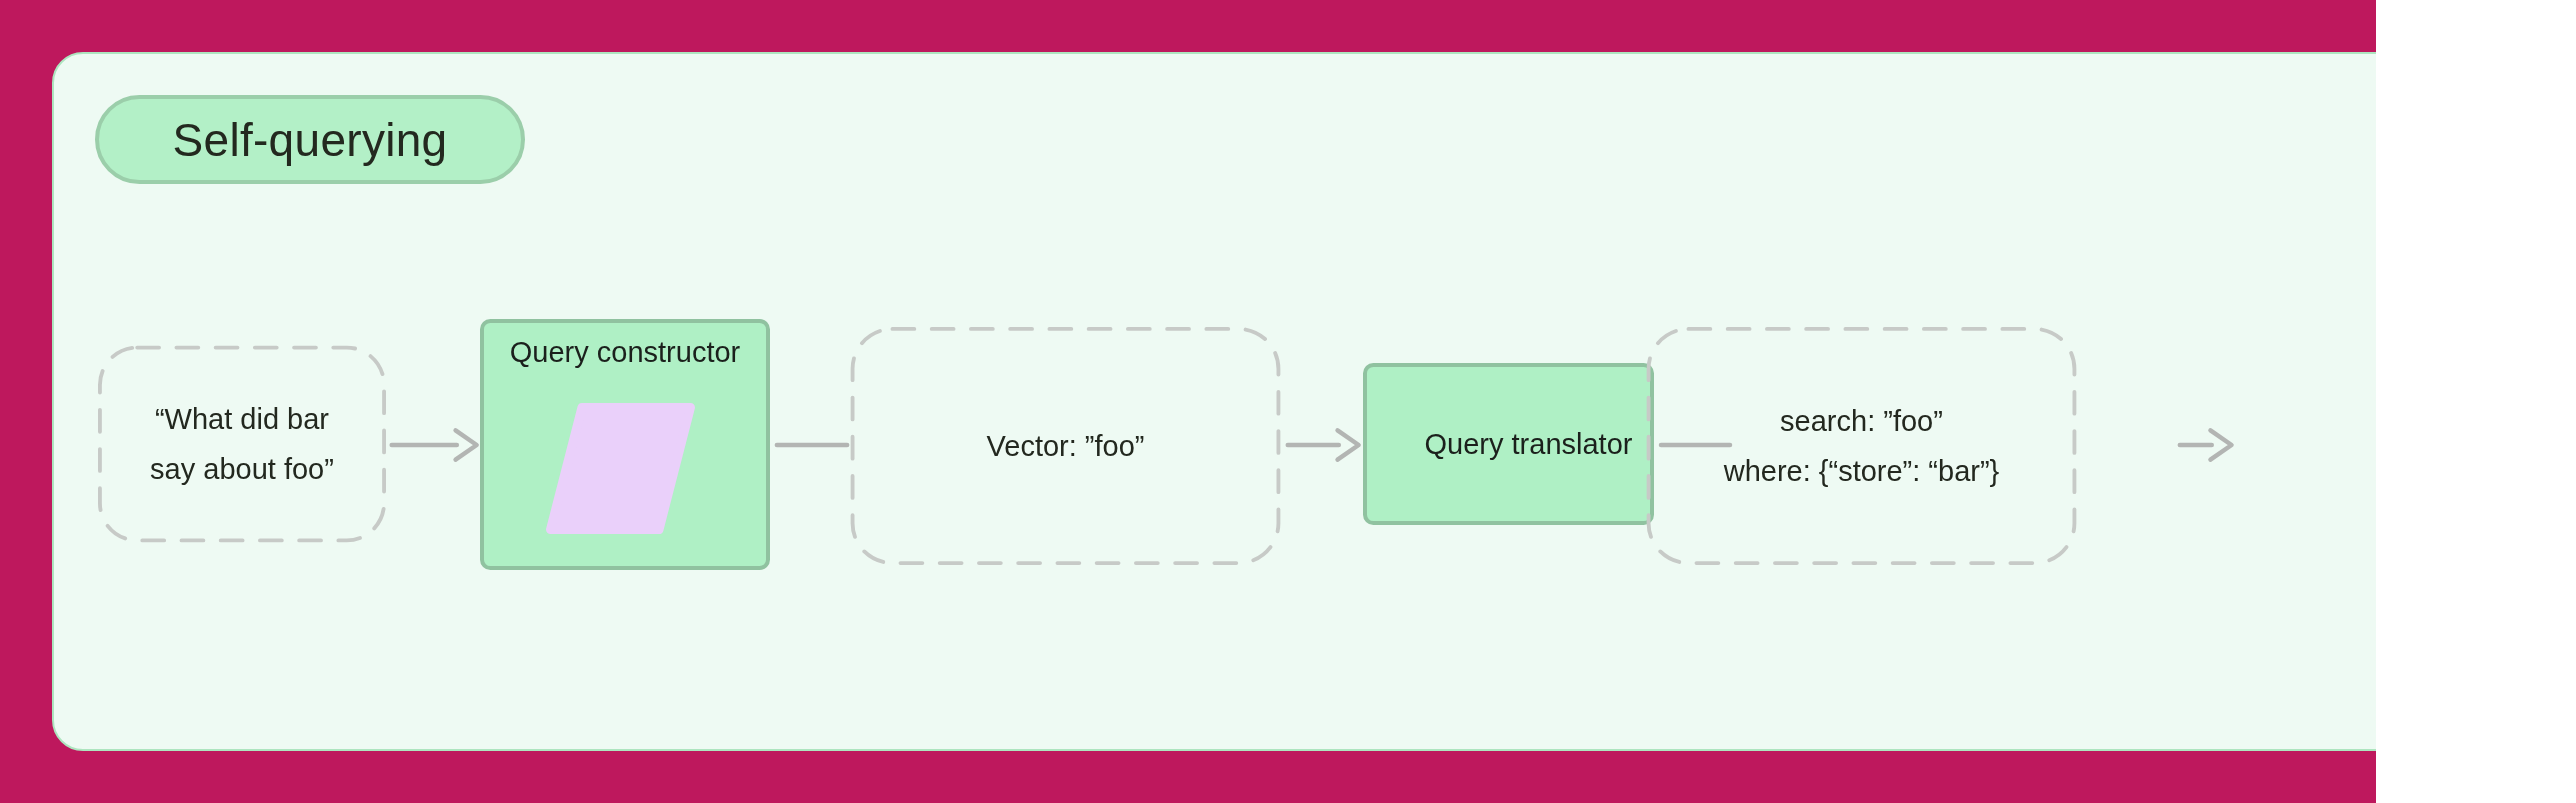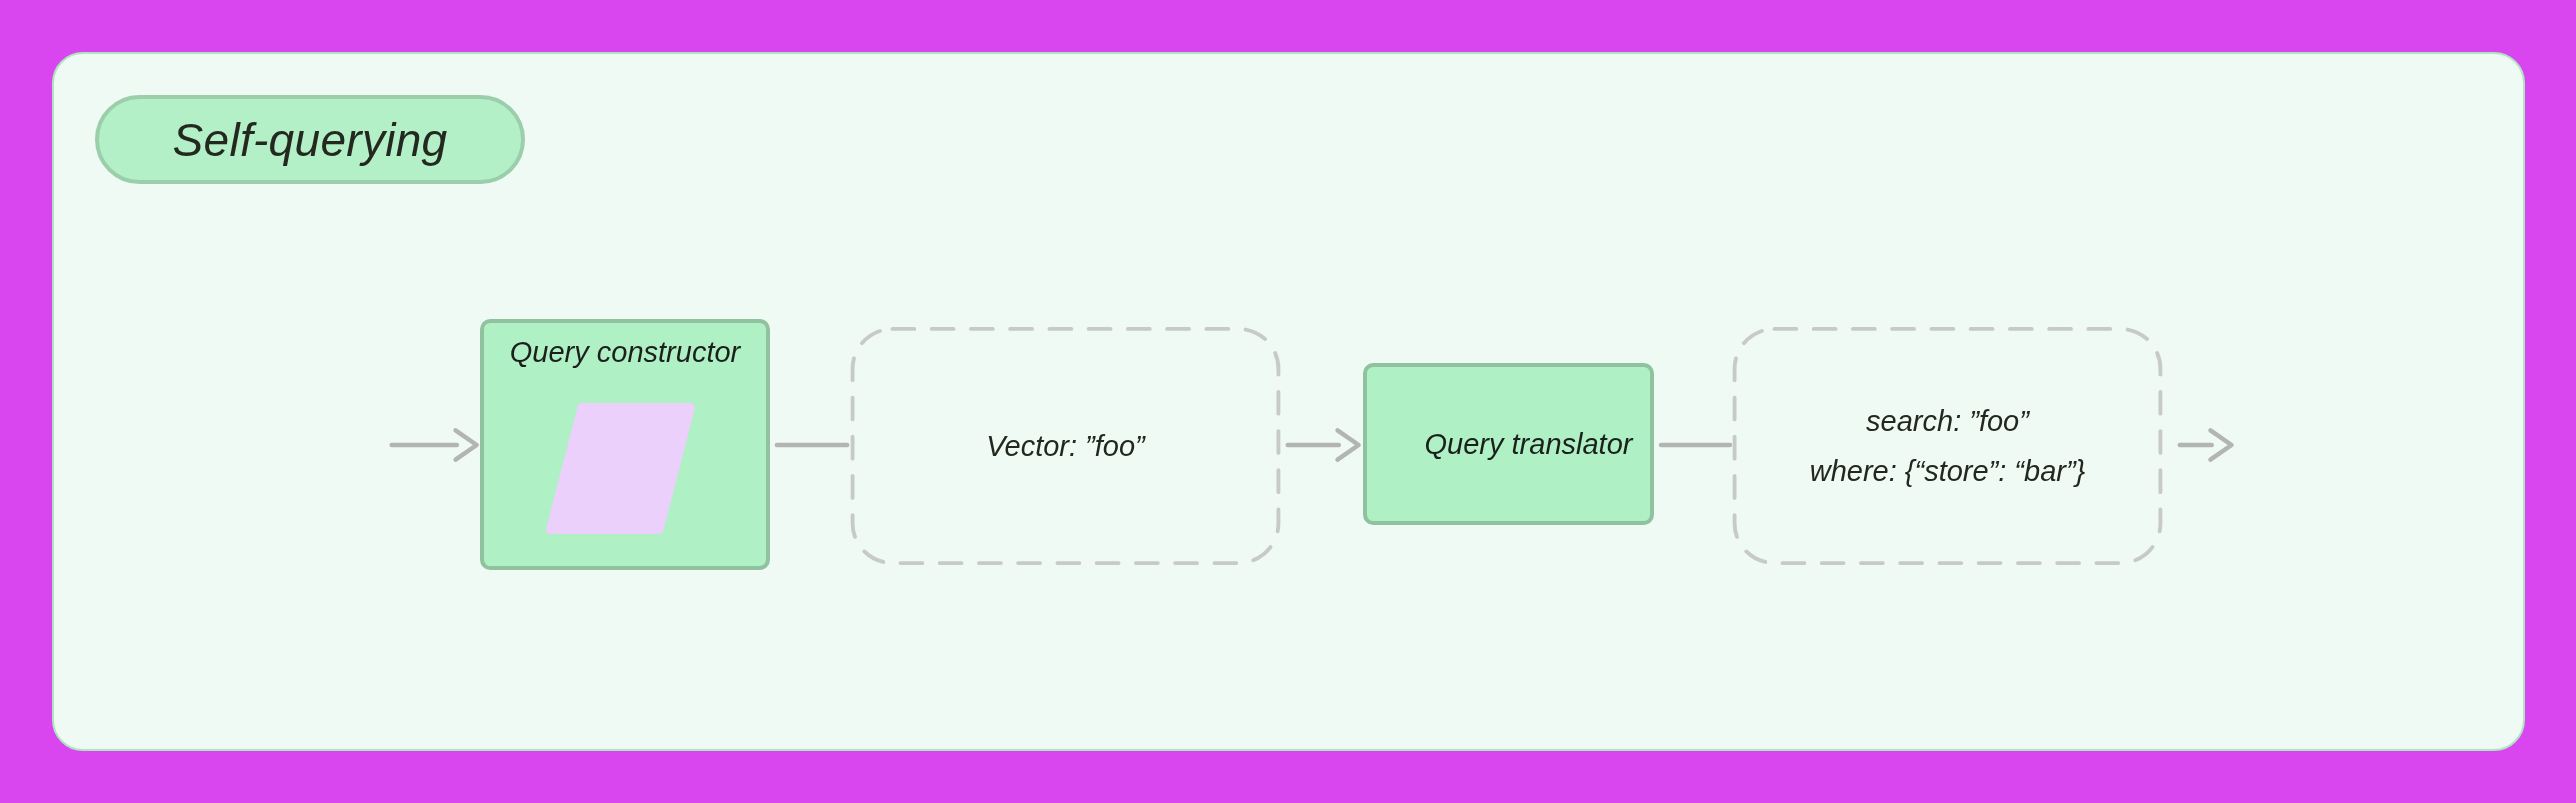--- a/index.html
+++ b/index.html
@@ -1,25 +1,24 @@
 <!DOCTYPE html>
 <html style="font-size:10.3px"><head>
 <meta charset="utf-8">
 <style>
   * { box-sizing: border-box; margin: 0; padding: 0; }
   html, body { background: #ffffff; }
   .page {
     position: relative;
-    width: 2576px;
+    width: 2376px;
     height: 804px;
-    background: #d946ef;
+    background: #be185d;
     font-family: "Liberation Sans", "DejaVu Sans", sans-serif;
     color: #23281f;
     overflow: hidden;
-    font-style: italic;
   }
   .canvas {
     position: absolute;
     left: 52px; top: 52px;
     width: 2473px; height: 699px;
     background: #eefaf3;
     border: 2.6px solid #ade5bf;
     border-radius: 31px;
   }
   .badge {
@@ -75,39 +74,48 @@
   }
 
   .icon-wrap { position: absolute; }
   .connector { position: absolute; top: 368px; height: 46px; }
 
   
   #node-user-query        { left: 43px;   top: 291px; width: 290px; height: 198px; }
   #node-query-constructor { left: 426px;  top: 265px; width: 290px; height: 251px; }
   #node-constructed-query { left: 796px; top: 272px; width: 431px; height: 240px; }
   #node-query-translator  { left: 1309px; top: 309px; width: 291px; height: 162px; }
-  #node-translated-query  { left: 1678px; top: 272px; width: 431px; height: 240px; }
+  #node-translated-query  { left: 1592px; top: 272px; width: 431px; height: 240px; }
   #node-vector-store      { left: 2181px; top: 268px; width: 231px; height: 245px; }
 
   #connector-1 { left: 335px;  width: 91px; }
   #connector-2 { left: 720px; width: 76px; }
   #connector-3 { left: 1231px; width: 77px; }
   #connector-4 { left: 1604px; width: 75px; }
   #connector-5 { left: 2123px; width: 58px;  }
 </style>
 </head>
 <body>
 
 <div class="page">
   <div class="canvas">
 
     <div class="badge">
       <span>Self-querying</span>
     </div>
 
+    <div class="node dashed-node" id="node-user-query">
+      <svg class="svg-border" width="290" height="198" viewBox="0 0 450 308">
+        <rect x="4" y="4" width="442" height="300" rx="58" ry="58" fill="none" stroke="#c7cac7" stroke-width="6" stroke-dasharray="34 27" stroke-linecap="round"></rect>
+      </svg>
+      <div class="node-lines">
+        <div>“What did bar</div>
+        <div>say about foo”</div>
+      </div>
+    </div>
 
     <svg class="connector" id="connector-1" width="91" height="46" viewBox="0 0 142 72">
       <line x1="4" y1="36" x2="106" y2="36" stroke="#b3b5b3" stroke-width="7" stroke-linecap="round"></line>
       <path d="M104 13 L137 36 L104 59" fill="none" stroke="#b3b5b3" stroke-width="7" stroke-linecap="round" stroke-linejoin="round"></path>
     </svg>
 
     <div class="node solid-node" id="node-query-constructor">
       <div class="node-title">Query constructor</div>
       <svg class="icon-wrap" style="left: 62px; top: 80px;" width="149" height="131" viewBox="0 0 232 204">
         <polygon points="56,7 225,7 176,197 7,197" fill="#ead0fa" stroke="#ead0fa" stroke-width="14" stroke-linejoin="round"></polygon>

